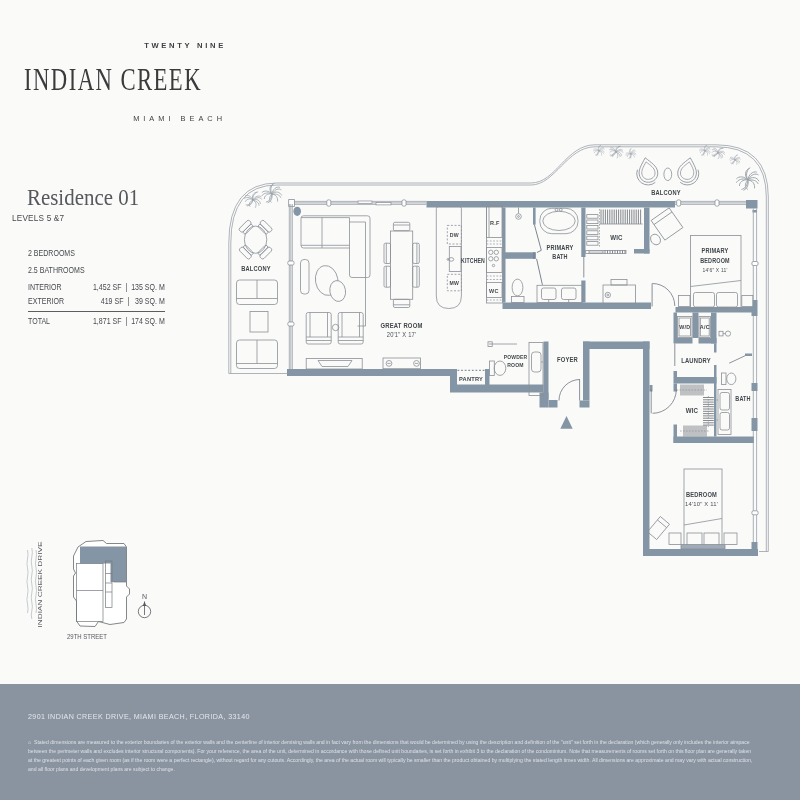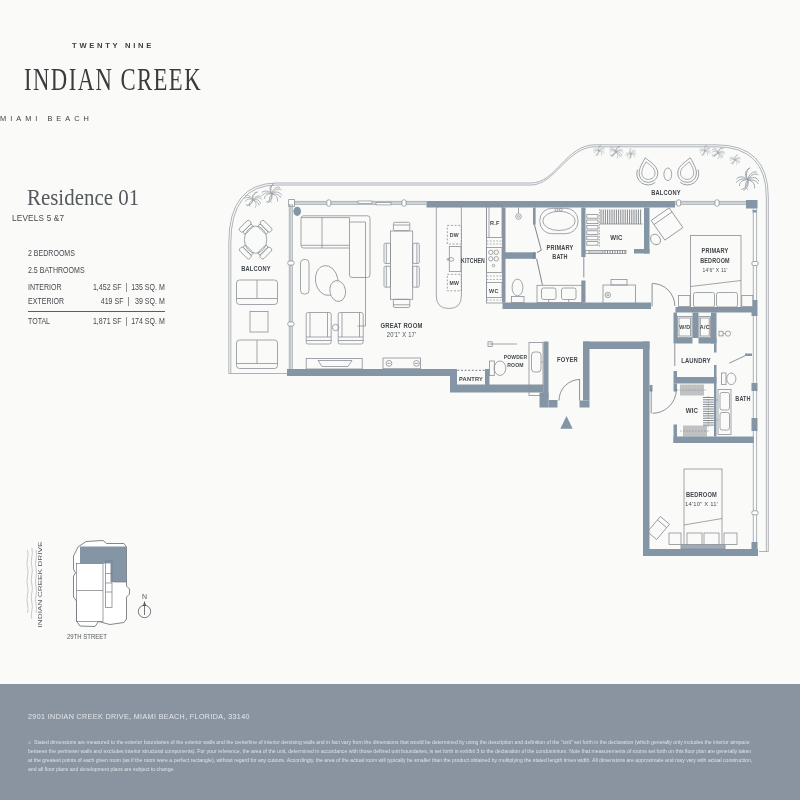--- a/index.html
+++ b/index.html
@@ -1,20 +1,20 @@
 <!DOCTYPE html>
 <html><head>
 <meta charset="utf-8">
 <style>
 html,body{margin:0;padding:0}
 body{width:800px;height:800px;position:relative;background:#fafaf9;font-family:"Liberation Sans",sans-serif;overflow:hidden}
 .abs{position:absolute}
-#hdr1{top:41px;left:0;width:226px;text-align:center;font-size:7.6px;font-weight:bold;letter-spacing:2.7px;color:#3e3e40}
+#hdr1{top:41px;left:0;width:226px;text-align:right;font-size:7.6px;font-weight:bold;letter-spacing:2.7px;color:#3e3e40}
 #hdr2{top:61px;left:113px;font-family:"Liberation Serif",serif;font-size:32px;font-weight:400;letter-spacing:2px;color:#3b3b3d;transform:translateX(-50%) scaleX(0.71);transform-origin:center;white-space:nowrap}
-#hdr3{top:113.5px;left:0;width:226px;text-align:left;font-size:7.4px;letter-spacing:4px;color:#3e3e40}
+#hdr3{top:113.5px;left:0;width:226px;text-align:right;font-size:7.4px;letter-spacing:4px;color:#3e3e40}
 #res{top:184px;left:27px;font-family:"Liberation Serif",serif;font-size:23.5px;font-weight:400;color:#55585c;transform:scaleX(0.89);transform-origin:left;white-space:nowrap}
 #lvl{top:214px;left:12px;font-size:8.2px;letter-spacing:0.2px;color:#46494d}
 .row{left:28px;width:171px;font-size:8.8px;color:#46494d;transform:scaleX(0.8);transform-origin:left;white-space:nowrap}
 .row b{font-weight:normal;float:right}
 #rule{top:310.5px;left:28px;width:137px;border-top:1px solid #5a5d61}
 #foot{top:684px;left:0;width:800px;height:116px;background:#8a94a1}
 #addr{top:712px;left:28px;font-size:7.6px;letter-spacing:0.4px;color:#e3e7ec;transform:scaleX(0.94);transform-origin:left;white-space:nowrap}
 #disc{top:738px;left:28px;width:770px;font-size:5.3px;line-height:9px;color:#dce0e6;letter-spacing:0px;white-space:nowrap;transform:scaleX(0.97);transform-origin:left}
 </style>
 </head>

